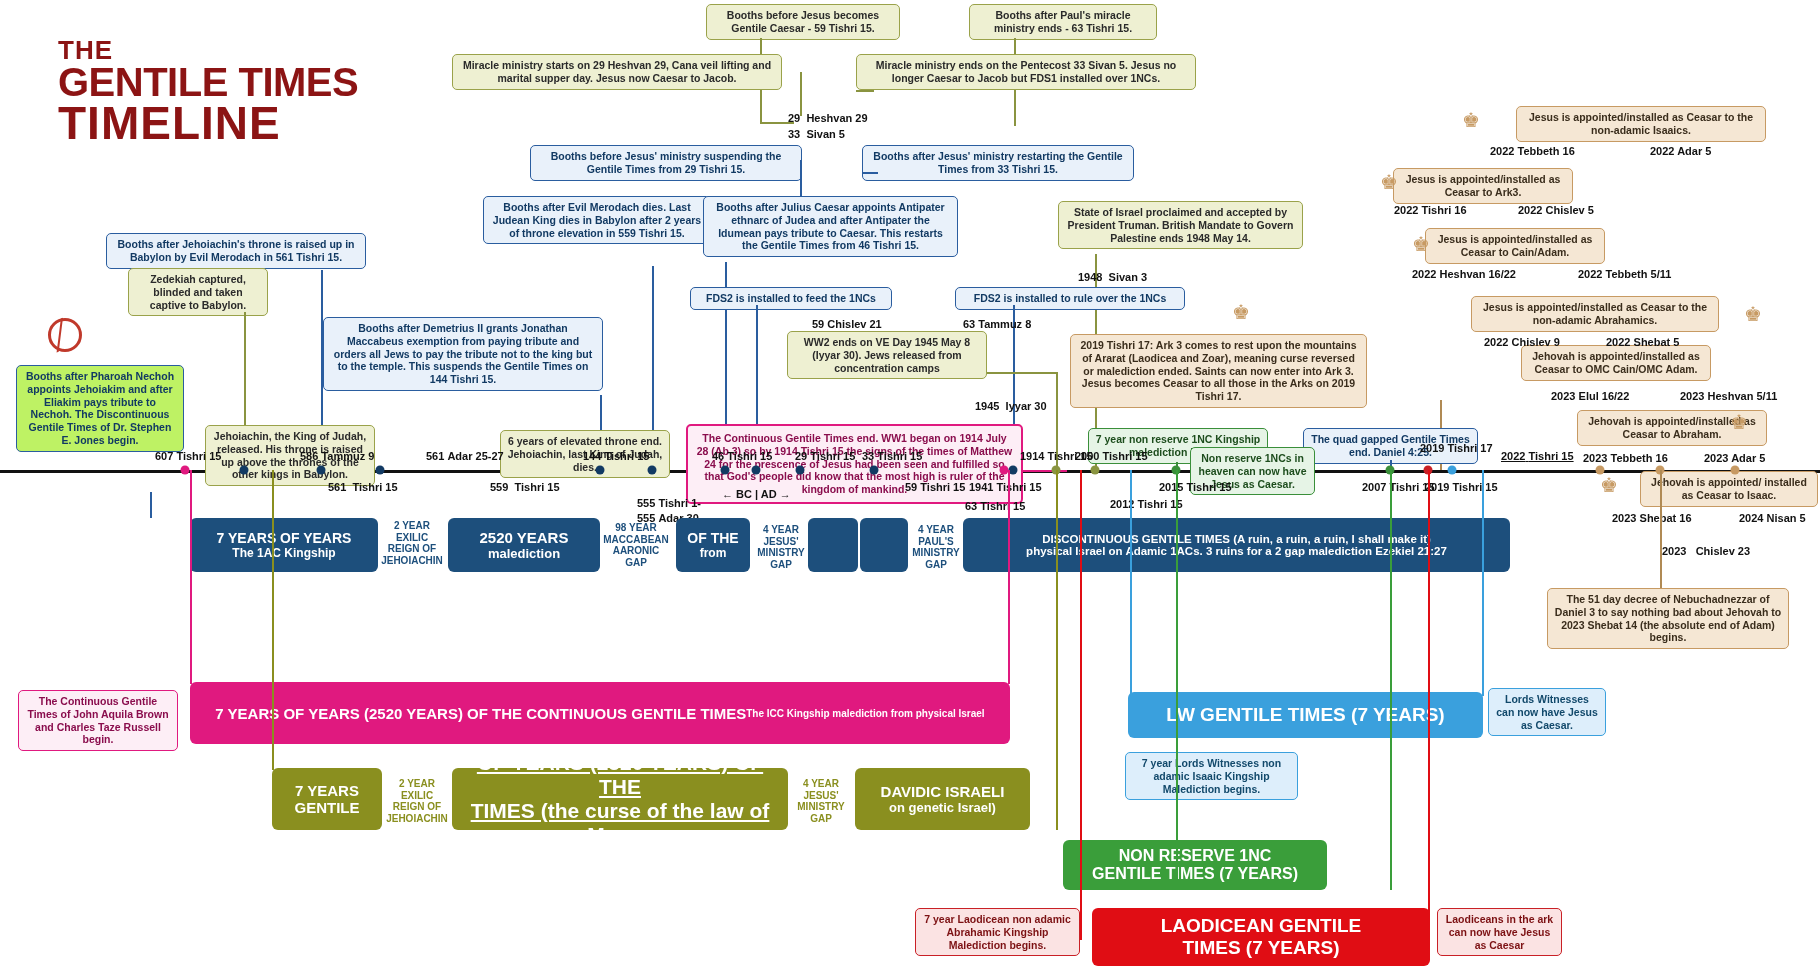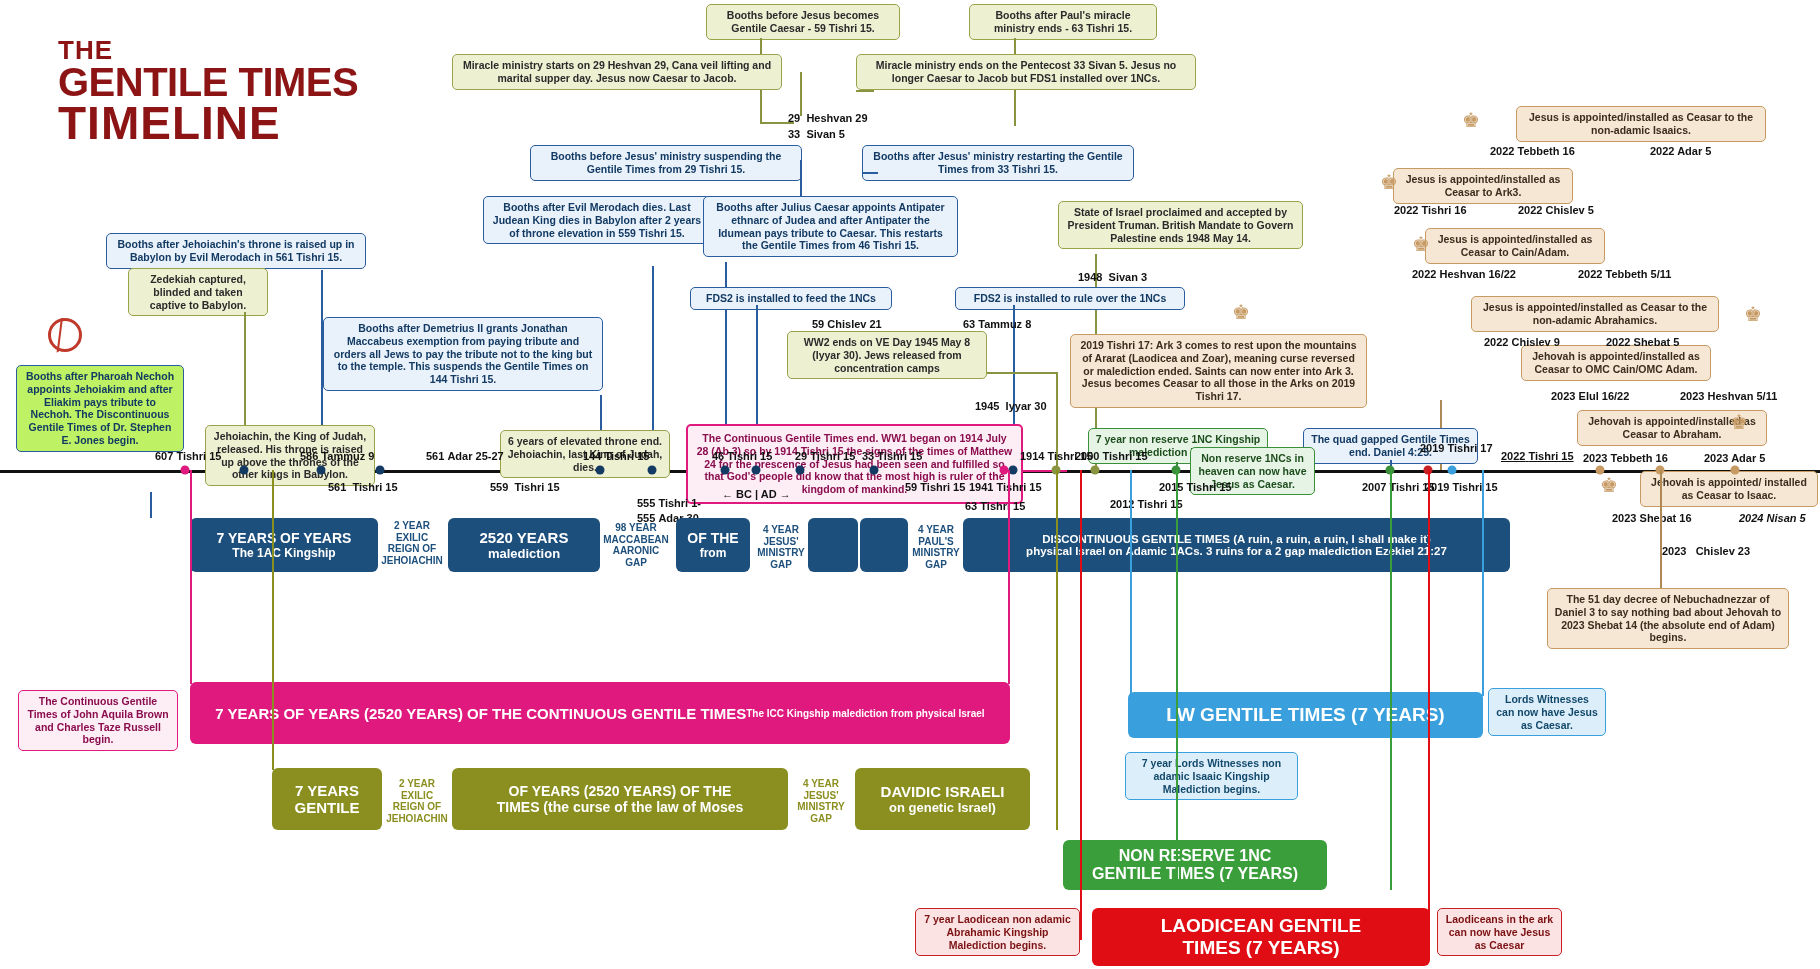--- a/index.html
+++ b/index.html
@@ -213,21 +213,21 @@
   <div class="datelabel" style="left:1518px; top:204px;"><span>2022</span> <span>Chislev 5</span></div>
   <div class="datelabel" style="left:1412px; top:268px;"><span>2022</span> <span>Heshvan 16/22</span></div>
   <div class="datelabel" style="left:1578px; top:268px;"><span>2022</span> <span>Tebbeth 5/11</span></div>
   <div class="datelabel" style="left:1484px; top:336px;"><span>2022</span> <span>Chislev 9</span></div>
   <div class="datelabel" style="left:1606px; top:336px;"><span>2022</span> <span>Shebat 5</span></div>
   <div class="datelabel" style="left:1551px; top:390px;"><span>2023</span> <span>Elul 16/22</span></div>
   <div class="datelabel" style="left:1680px; top:390px;"><span>2023</span> <span>Heshvan 5/11</span></div>
   <div class="datelabel" style="left:1583px; top:452px;"><span>2023</span> <span>Tebbeth 16</span></div>
   <div class="datelabel" style="left:1704px; top:452px;"><span>2023</span> <span>Adar 5</span></div>
   <div class="datelabel" style="left:1612px; top:512px;"><span>2023</span> <span>Shebat 16</span></div>
-  <div class="datelabel" style="left:1739px; top:512px;font-style:italic;"><span>2024</span> <span>Nisan 5</span></div>
+  <div class="datelabel" style="left:1739px; top:512px;"><span>2024</span> <span>Nisan 5</span></div>
   <div class="datelabel" style="left:1662px; top:545px;"><span>2023</span>&nbsp;&nbsp;&nbsp;<span>Chislev 23</span></div>
 
   <div class="datelabel" style="left:788px; top:112px;"><span>29</span>&nbsp;&nbsp;<span>Heshvan 29</span></div>
   <div class="datelabel" style="left:788px; top:128px;"><span>33</span>&nbsp;&nbsp;<span>Sivan 5</span></div>
   <div class="datelabel" style="left:1078px; top:271px;"><span>1948</span>&nbsp;&nbsp;<span>Sivan 3</span></div>
   <div class="datelabel" style="left:812px; top:318px;"><span>59</span>&nbsp;<span>Chislev 21</span></div>
   <div class="datelabel" style="left:963px; top:318px;"><span>63</span>&nbsp;<span>Tammuz 8</span></div>
   <div class="datelabel" style="left:975px; top:400px;"><span>1945</span>&nbsp;&nbsp;<span>Iyyar 30</span></div>
   <div class="datelabel" style="left:637px; top:497px;"><span>555</span>&nbsp;<span>Tishri 1-</span></div>
   <div class="datelabel" style="left:637px; top:512px;"><span>555</span>&nbsp;<span>Adar 30</span></div>
@@ -313,21 +313,21 @@
     <span style="font-size:10px;">The ICC Kingship malediction from physical Israel</span>
   </div>
 
   <div class="bar bar-lblue" style="left:1128px; top:692px; width:355px; height:46px; font-size:19px;">LW GENTILE TIMES (7 YEARS)</div>
 
   <div class="bar bar-olive" style="left:272px; top:768px; width:110px; height:62px; flex-direction:column; font-size:15px;">
     <span>7 YEARS</span>
     <span>GENTILE</span>
   </div>
   <div class="lbl-plain lbl-olive" style="left:385px; top:778px; width:64px;">2 YEAR EXILIC REIGN OF JEHOIACHIN</div>
-  <div class="bar bar-olive" style="left:452px; top:768px; width:336px; height:62px; flex-direction:column; font-size:14px;">
+  <div class="bar bar-olive" style="left:452px; top:768px; width:336px; height:62px; flex-direction:column; font-size:21px;text-decoration:underline;">
     <span>OF YEARS (2520 YEARS) OF THE</span>
     <span>TIMES (the curse of the law of Moses</span>
   </div>
   <div class="lbl-plain lbl-olive" style="left:795px; top:778px; width:52px;">4 YEAR JESUS' MINISTRY GAP</div>
   <div class="bar bar-olive" style="left:855px; top:768px; width:175px; height:62px; flex-direction:column; font-size:15px;">
     <span>DAVIDIC ISRAELI</span>
     <span style="font-size:13px;">on genetic Israel)</span>
   </div>
 
   <div class="bar bar-green" style="left:1063px; top:840px; width:264px; height:50px; flex-direction:column; font-size:16px;">

